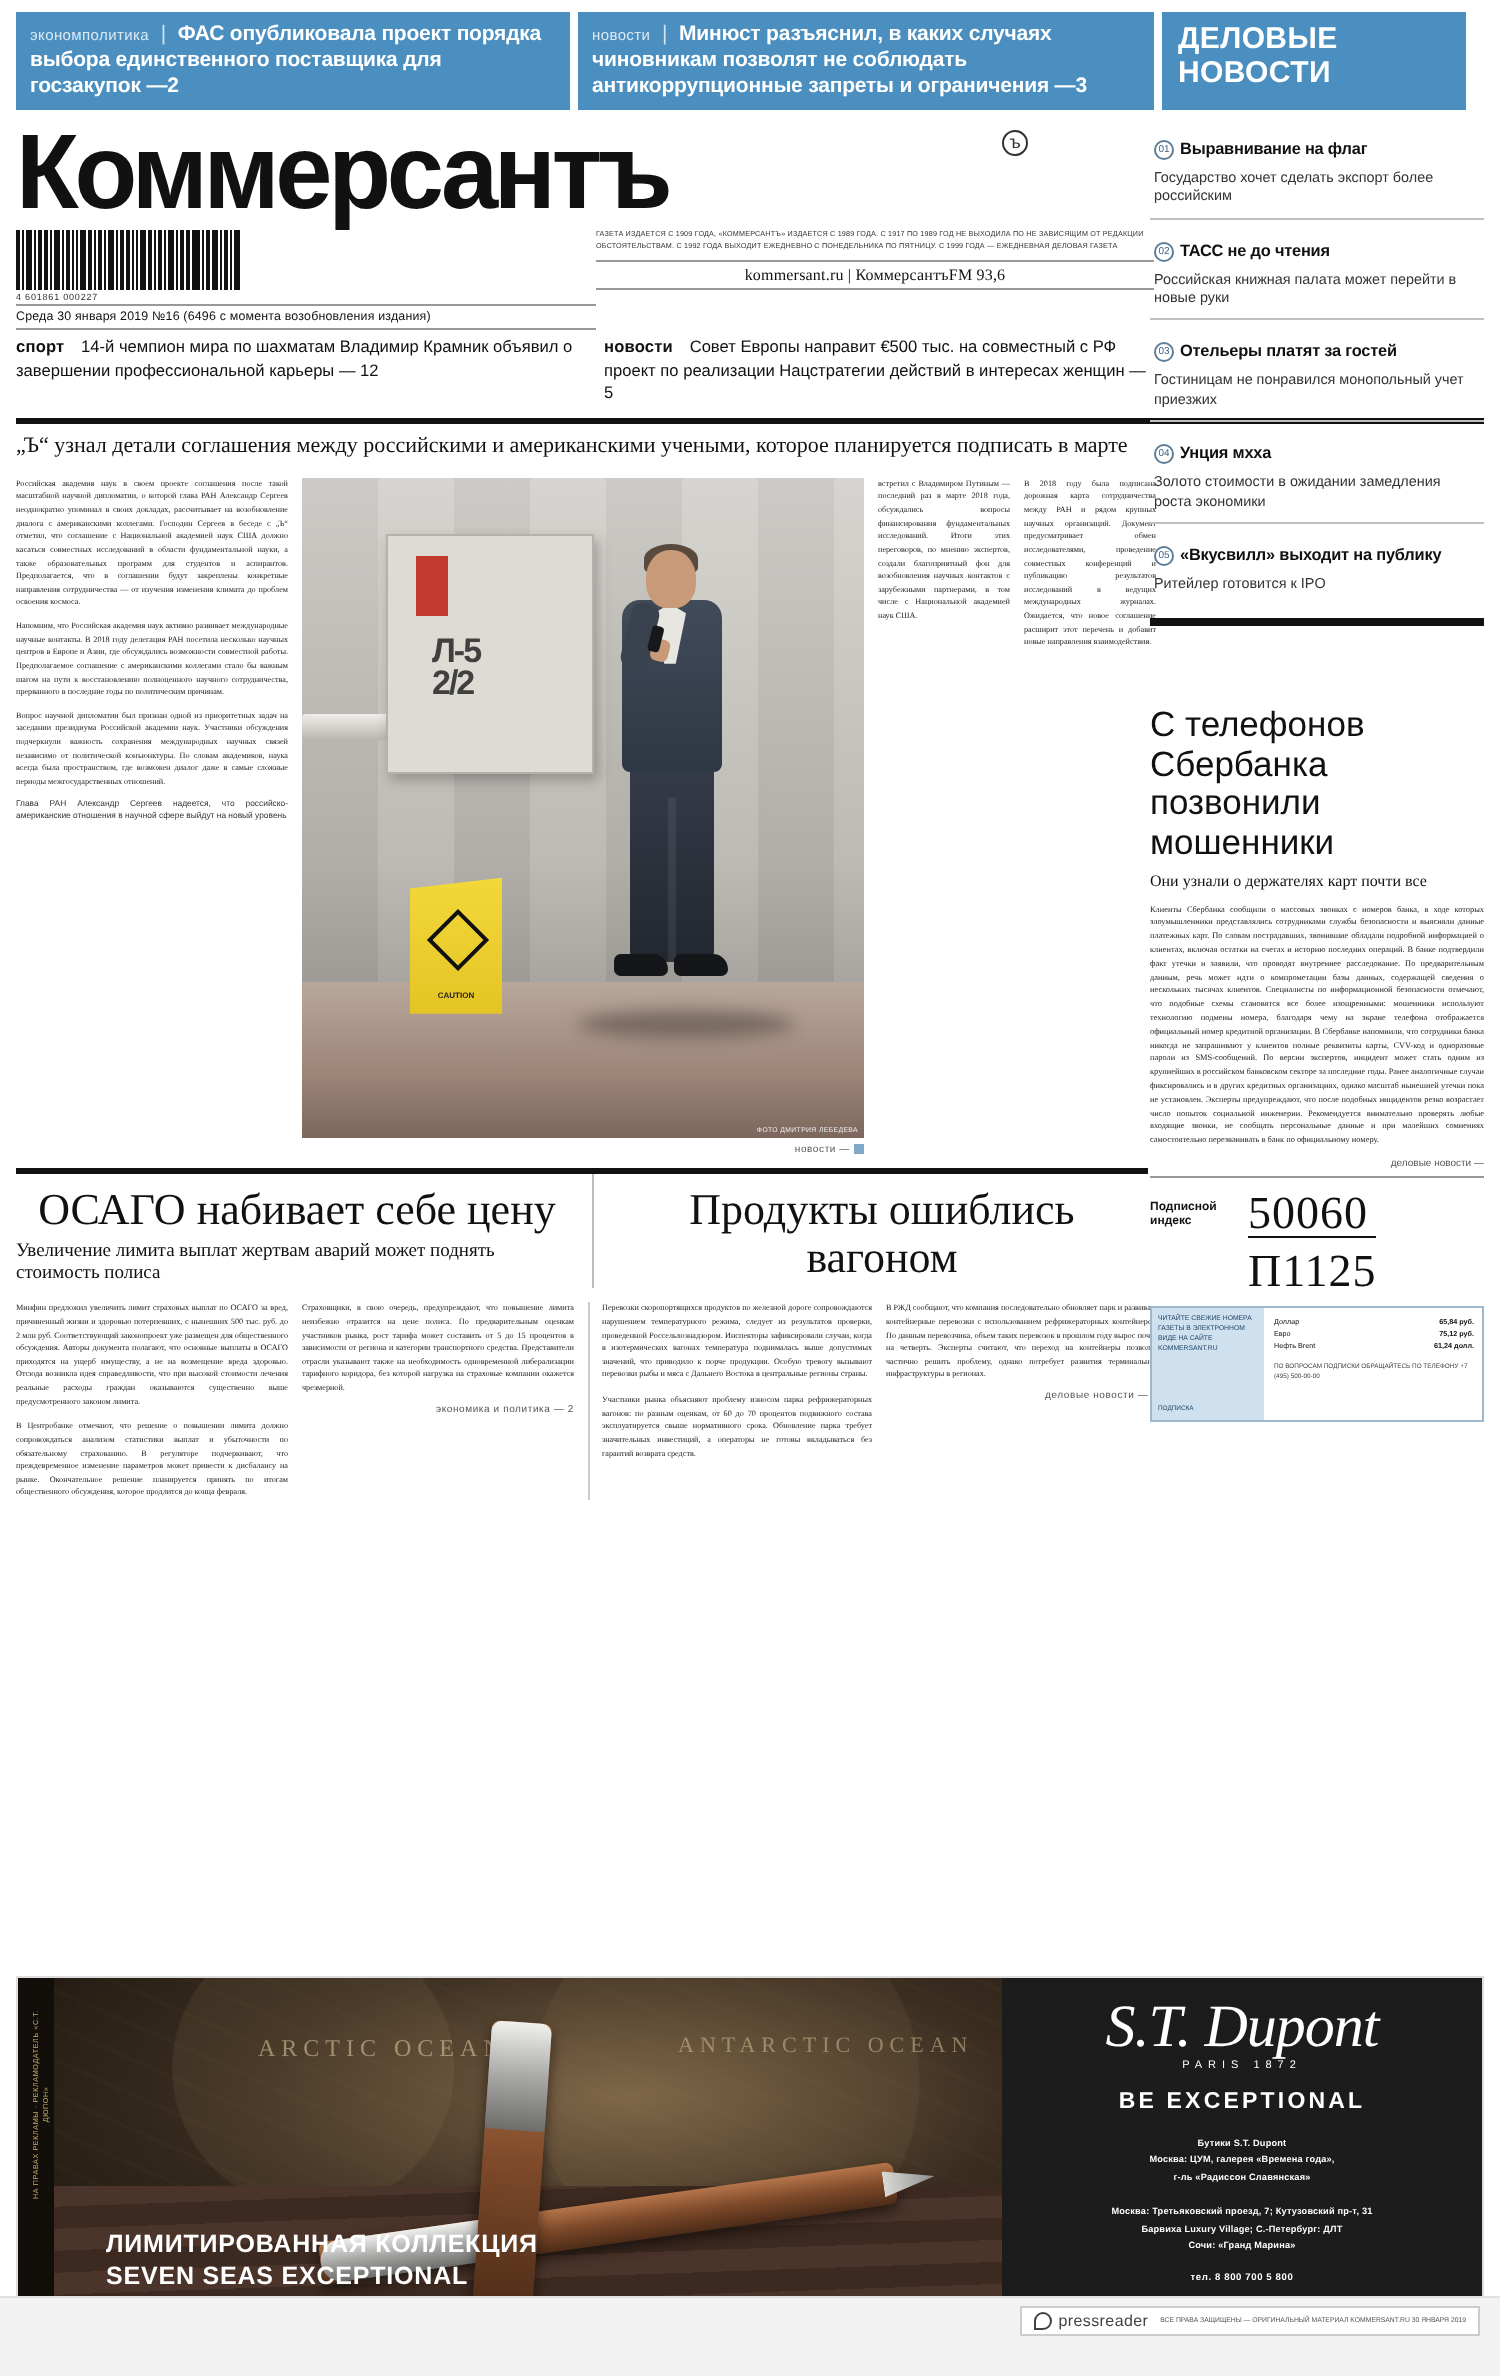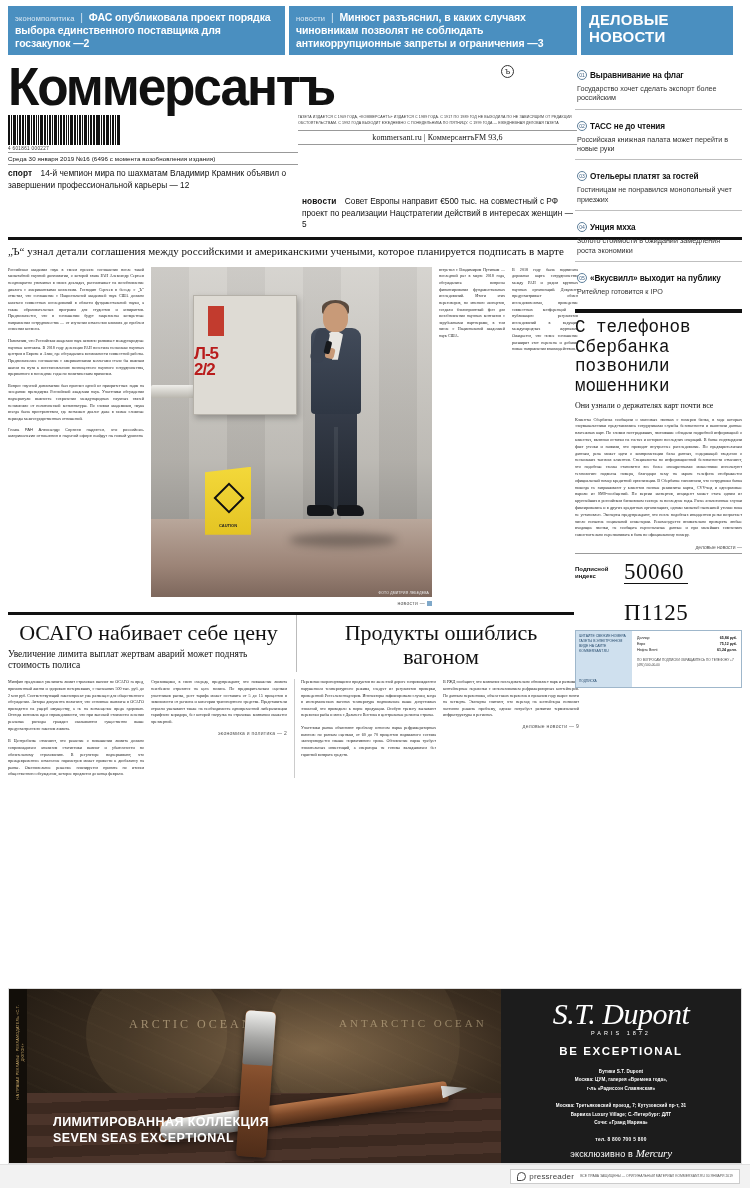--- a/index.html
+++ b/index.html
@@ -70,21 +70,21 @@
     border-top:1px solid #999; border-bottom:1px solid #999;
     text-align:center; font-size:8px; padding:2px 0; letter-spacing:0.1px;
     font-family:"Liberation Serif", serif;
   }
 
   
   .strip2 { display:flex; gap:0; padding:0 8px; margin-top:3px; position:relative; }
   .s2 { font-size:8.3px; line-height:1.35; color:#111; }
   .s2 .rub { font-weight:bold; letter-spacing:0.1px; margin-right:6px; }
   .s2a { width:290px; padding-right:10px; }
-  .s2b { width:279px; padding-left:4px;margin-top:28px; }
+  .s2b { width:279px; padding-left:4px; }
 
   
   .rule-thick { height:3px; background:#111; margin:7px 8px 0 8px; }
   .main-head {
     font-family:"Liberation Serif", serif;
     font-size:29px; line-height:1.06; font-weight:normal;
     padding:7px 8px 0 8px; letter-spacing:-0.2px; color:#111;
   }
   .main-dek {
     font-family:"Liberation Serif", serif;
@@ -108,22 +108,22 @@
       linear-gradient(180deg, rgba(255,255,255,0.25) 0%, rgba(0,0,0,0.06) 58%, rgba(0,0,0,0.30) 100%),
       repeating-linear-gradient(90deg, rgba(0,0,0,0.05) 0 38px, rgba(255,255,255,0.05) 38px 76px),
       #c6c3bd;
   }
   .ph-floor { position:absolute; left:0; right:0; bottom:0; height:78px;
     background:linear-gradient(180deg,#b9a79b 0%,#9c8477 60%,#7d675c 100%); }
   .ph-panel { position:absolute; left:42px; top:28px; width:104px; height:120px;
     background:#dedbd4; border:1px solid #b5b1a9;
     box-shadow:2px 3px 6px rgba(0,0,0,0.25); }
   .ph-panel:before { content:""; position:absolute; left:14px; top:10px; width:16px; height:30px; background:#c23b2e; }
-  .ph-panel-txt { position:absolute; left:0; top:50px; font-family:"Liberation Sans",sans-serif;
-    font-size:17px; font-weight:bold; color:#b91c1c; line-height:0.95; letter-spacing:-1px; }
+  .ph-panel-txt { position:absolute; left:22px; top:50px; font-family:"Liberation Sans",sans-serif;
+    font-size:17px; font-weight:bold; color:#404040; line-height:0.95; letter-spacing:-1px; }
   .ph-pipe { position:absolute; left:0; top:118px; width:52px; height:13px;
     background:linear-gradient(180deg,#efeeea,#b9b6ae); border-radius:2px; }
   .ph-sign { position:absolute; left:54px; bottom:62px; width:46px; height:68px;
     background:linear-gradient(180deg,#f3d83a 0%,#e4c423 100%);
     clip-path:polygon(0 8%,100% 0,100% 100%,0 100%);
     box-shadow:1px 2px 5px rgba(0,0,0,0.3); }
   .ph-sign:after { content:""; position:absolute; left:13px; top:20px; width:18px; height:18px;
     border:2px solid #111; transform:rotate(45deg); }
   .ph-sign-lbl { position:absolute; left:0; right:0; bottom:7px; text-align:center;
     font-size:4px; font-weight:bold; color:#222; font-family:"Liberation Sans",sans-serif; }
@@ -165,33 +165,33 @@
   .dn-item:first-child { border-top:none; padding-top:6px; }
   .dn-num {
     display:inline-block; width:10px; height:10px; border:0.8px solid #5d7f9b; border-radius:50%;
     font-size:5px; line-height:9px; text-align:center; color:#3f6183; margin-right:3px;
     vertical-align:1px; font-family:"Liberation Sans",sans-serif;
   }
   .dn-t { font-size:8.2px; font-weight:bold; line-height:1.2; display:inline; letter-spacing:-0.1px; }
   .dn-d { font-size:7.2px; line-height:1.3; color:#333; margin-top:2px; }
 
   .sb-rule { height:4px; background:#111; margin:7px 0 0 0; }
-  .sb-head { font-family:Liberation Mono, monospace; font-size:17.5px; line-height:1.12;
-    padding-top:5px; color:#111; }
+  .sb-head { font-family:Liberation Sans, sans-serif; font-size:17.5px; line-height:1.12;
+    padding-top:5px; color:#111;margin-top:35px; }
   .sb-dek { font-family:"Liberation Serif", serif; font-size:8px; line-height:1.25; padding-top:4px; }
   .sb-body { font-family:"Liberation Serif", serif; font-size:4.2px; line-height:1.62;
     text-align:justify; padding-top:6px; color:#222; }
   .sb-jump { font-family:"Liberation Sans",sans-serif; font-size:5px; color:#555; text-align:right;
     padding:5px 0 3px 0; border-bottom:1px solid #999; }
 
   .subidx { display:flex; align-items:flex-start; gap:5px; padding-top:6px; }
   .subidx-lbl { font-family:"Liberation Sans",sans-serif; font-size:6px; font-weight:bold;
     line-height:1.25; width:44px; padding-top:6px; }
   .subidx-n { font-family:"Liberation Serif", serif; font-size:23px; line-height:1.0; letter-spacing:0.5px; }
-  .subidx-n2 { border-top:1px solid #111; padding-top:17px; }
+  .subidx-n2 { border-top:1px solid #111; padding-top:5px; }
 
   .promo-box { margin-top:6px; border:1px solid #9fb7cb; display:flex; height:58px; }
   .promo-l { width:56px; background:#cfe0ee; padding:3px; font-size:3.4px; line-height:1.5; color:#24496b; position:relative; }
   .promo-r { flex:1; padding:4px 4px 3px 5px; font-size:3.6px; line-height:1.7; }
   .promo-row { display:flex; justify-content:space-between; }
   .promo-row b { font-weight:bold; }
   .promo-foot { font-size:3.2px; color:#444; padding-top:5px; line-height:1.5; }
   .promo-badge { position:absolute; left:3px; bottom:3px; font-size:3.2px; }
 
   
@@ -246,21 +246,21 @@
     line-height:1.0; letter-spacing:-0.5px; }
   .dupont-sub { font-size:5.5px; letter-spacing:3px; padding-top:1px; }
   .be-exc { font-size:11.5px; font-weight:bold; letter-spacing:1.6px; padding-top:9px; }
   .ad-addr { font-size:4.6px; line-height:1.85; font-weight:bold; padding-top:11px; letter-spacing:0.1px; }
   .ad-addr2 { font-size:4.6px; line-height:1.85; font-weight:bold; padding-top:9px; letter-spacing:0.1px; }
   .ad-tel { font-size:4.8px; font-weight:bold; padding-top:9px; letter-spacing:0.3px; }
   .ad-merc { padding-top:5px; font-size:9px; letter-spacing:0.2px; }
   .ad-merc i { font-family:"Liberation Serif",serif; font-size:11px; letter-spacing:-0.2px; }
 
   
-  .footer { position:absolute; left:0; right:0; bottom:0; height:24px; background:#f2f2f2;
+  .footer { position:absolute; left:0; right:0; bottom:0; height:40px; background:#f2f2f2;
     border-top:1px solid #e0e0e0; }
   .pr-box { position:absolute; right:10px; top:4px; display:flex; align-items:center; gap:6px;
     background:#fff; border:1px solid #ccc; padding:2px 6px; }
   .pr-logo { display:flex; align-items:center; gap:3px; font-size:8px; color:#444; letter-spacing:0.2px; }
   .pr-mark { width:9px; height:9px; border:1.2px solid #444; border-radius:50% 50% 50% 0; }
   .pr-meta { font-size:3.4px; line-height:1.45; color:#555; text-align:right; }
 </style>
 </head>
 <body>
 

